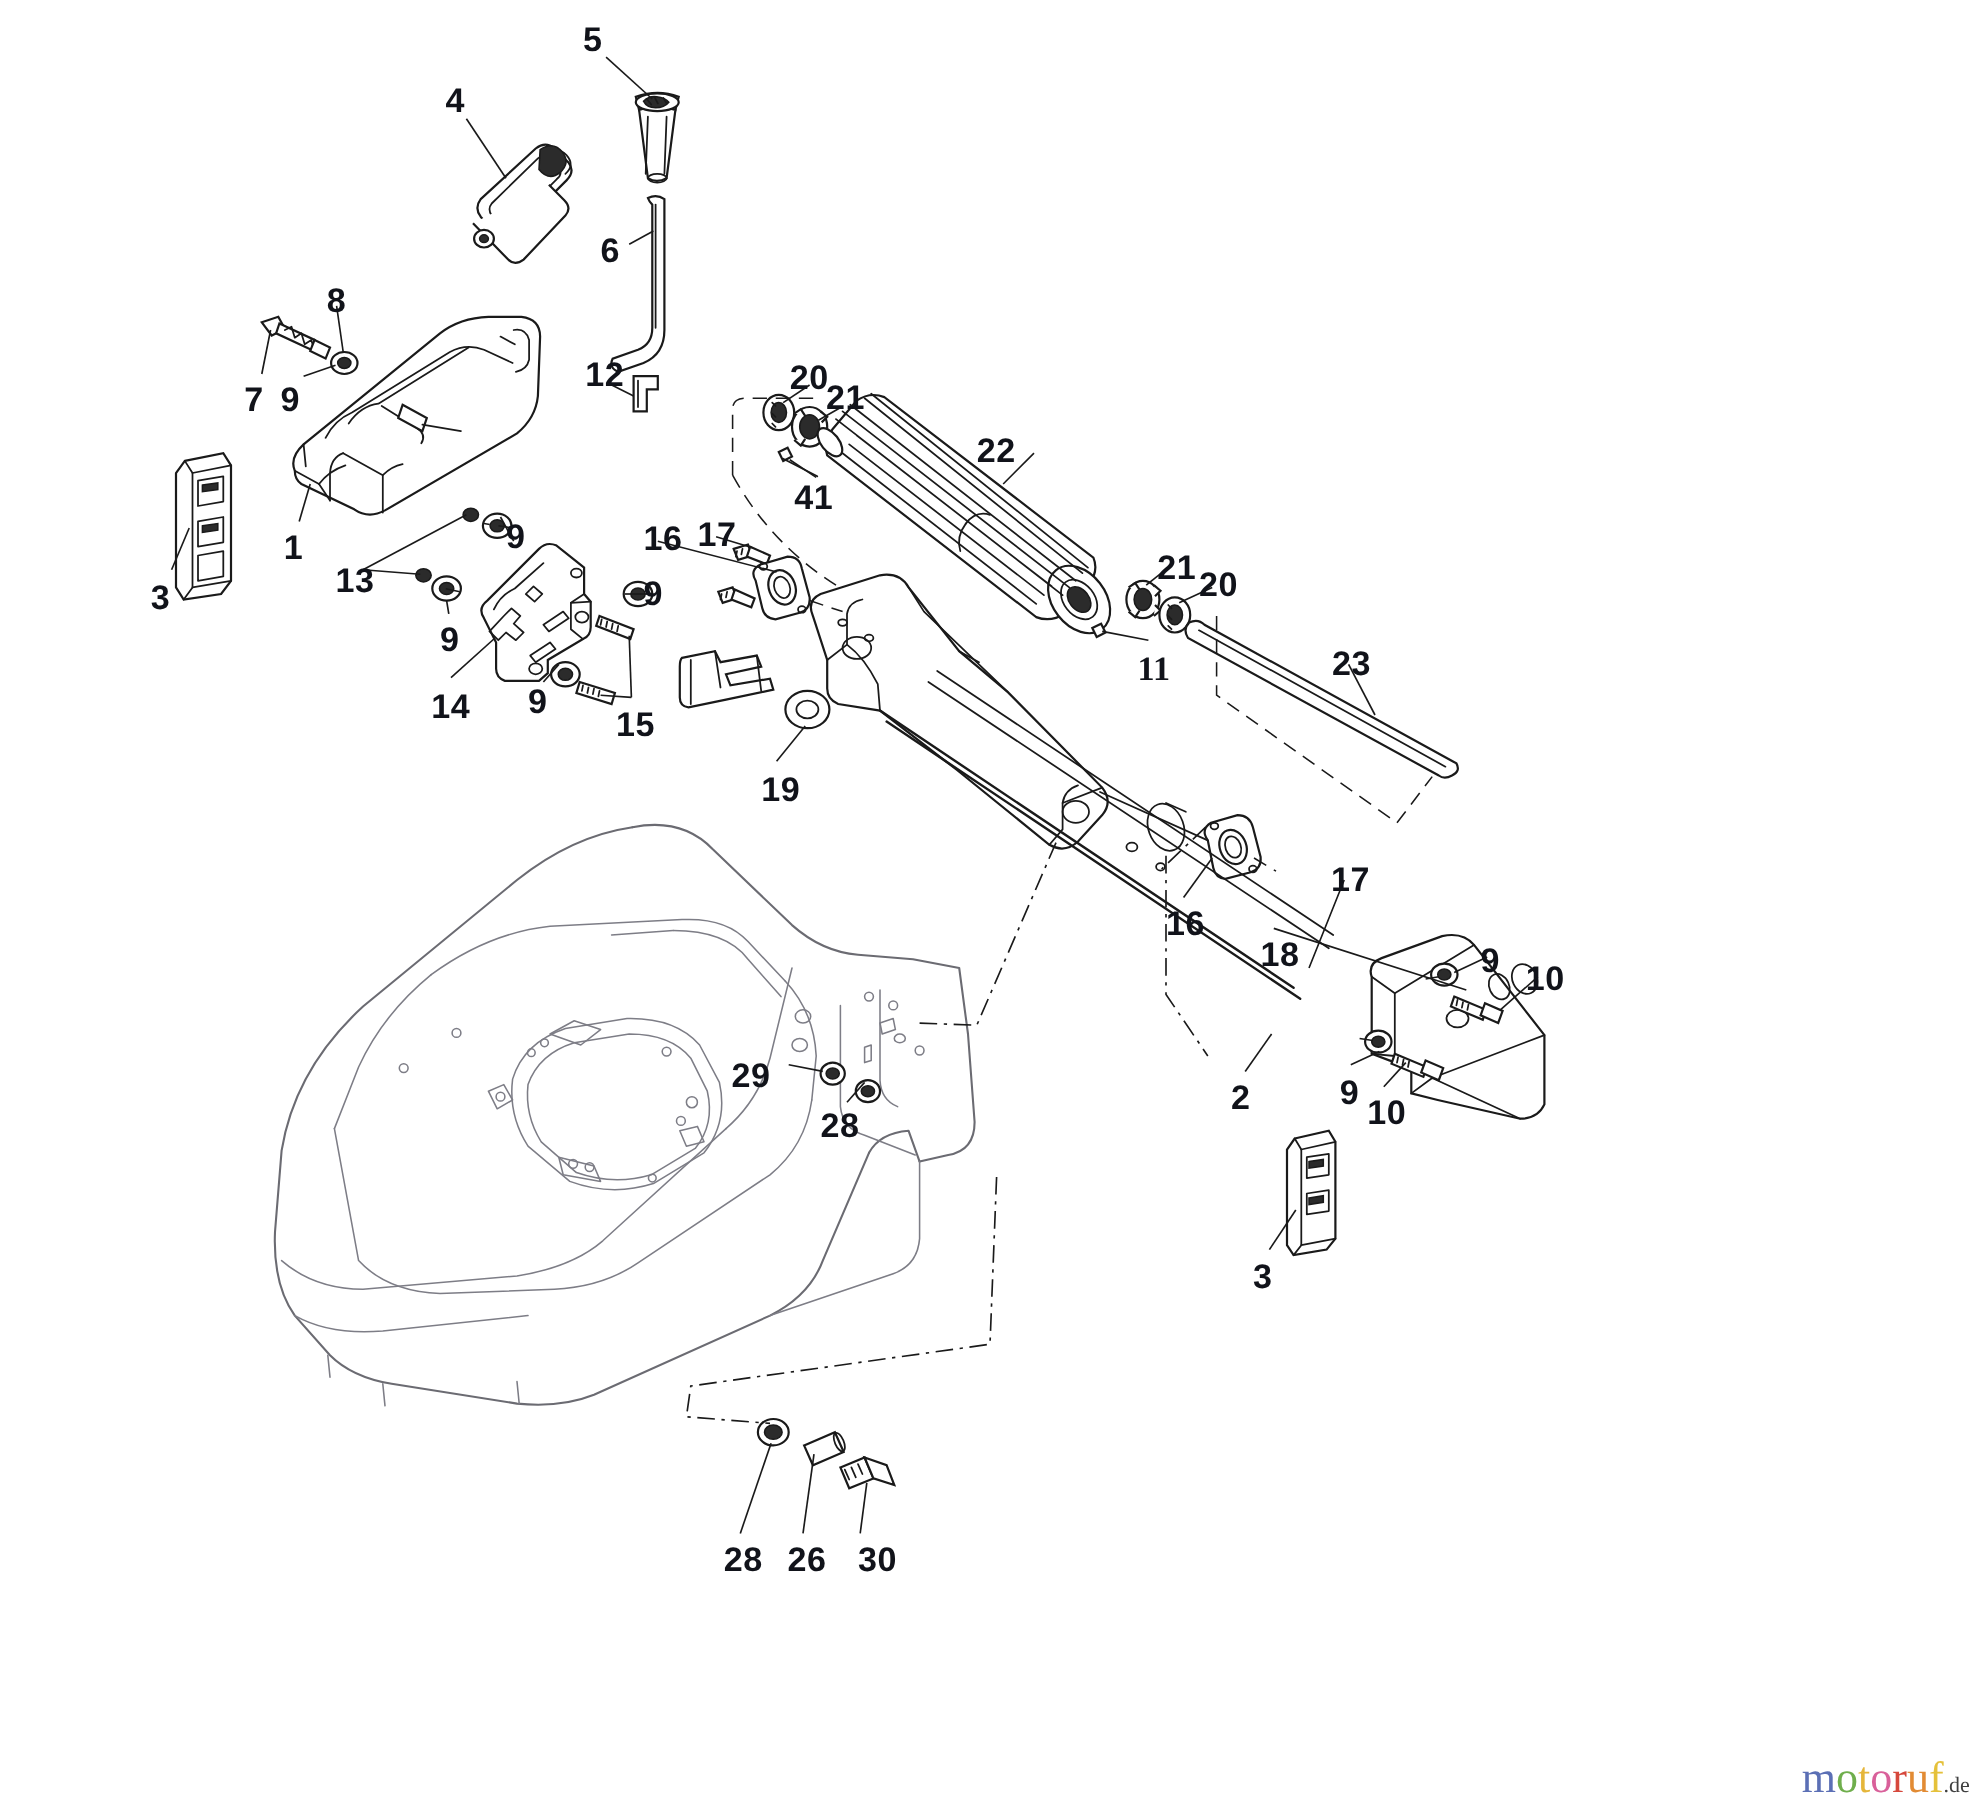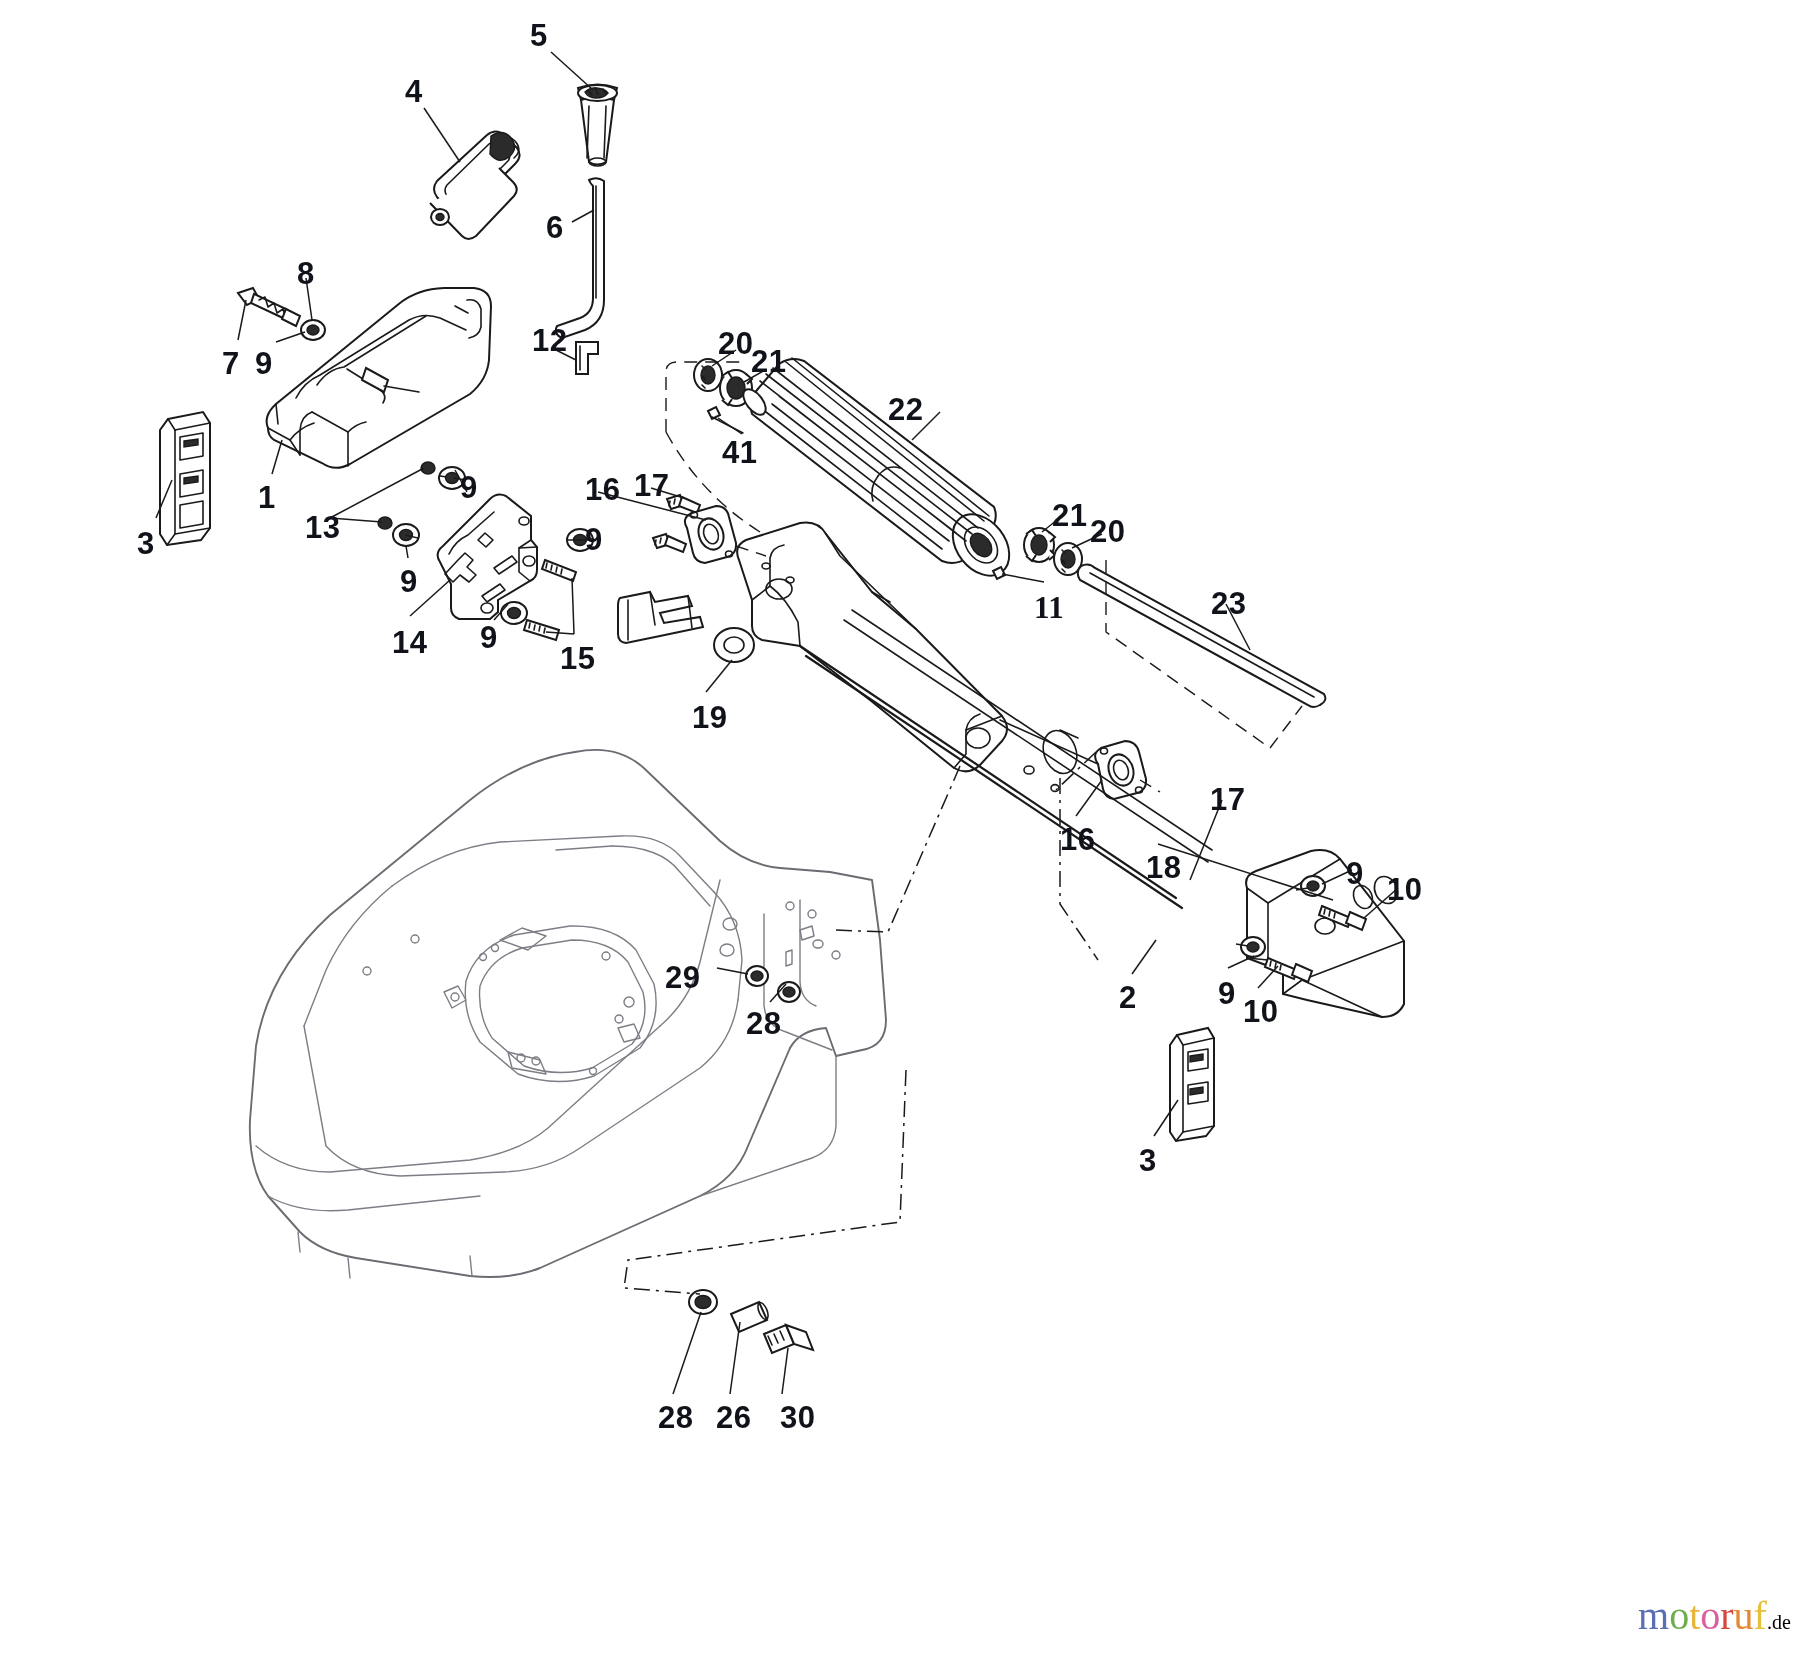--- a/index.html
+++ b/index.html
@@ -39,21 +39,21 @@
     left: 1638px;
     top: 1596px;
     font-family: "Liberation Serif", serif;
     font-size: 40px;
     line-height: 1;
     white-space: nowrap;
   }
   #logo .ch { display: inline-block; }
   #logo .suffix {
     font-size: 20px;
-    color: #000000;
+    color: #404040;
     vertical-align: baseline;
   }
 </style>
 </head>
 <body>
 
 <div id="page">
 
   <svg id="diagram-svg" viewBox="0 0 1800 1654" xmlns="http://www.w3.org/2000/svg">
     <defs>

